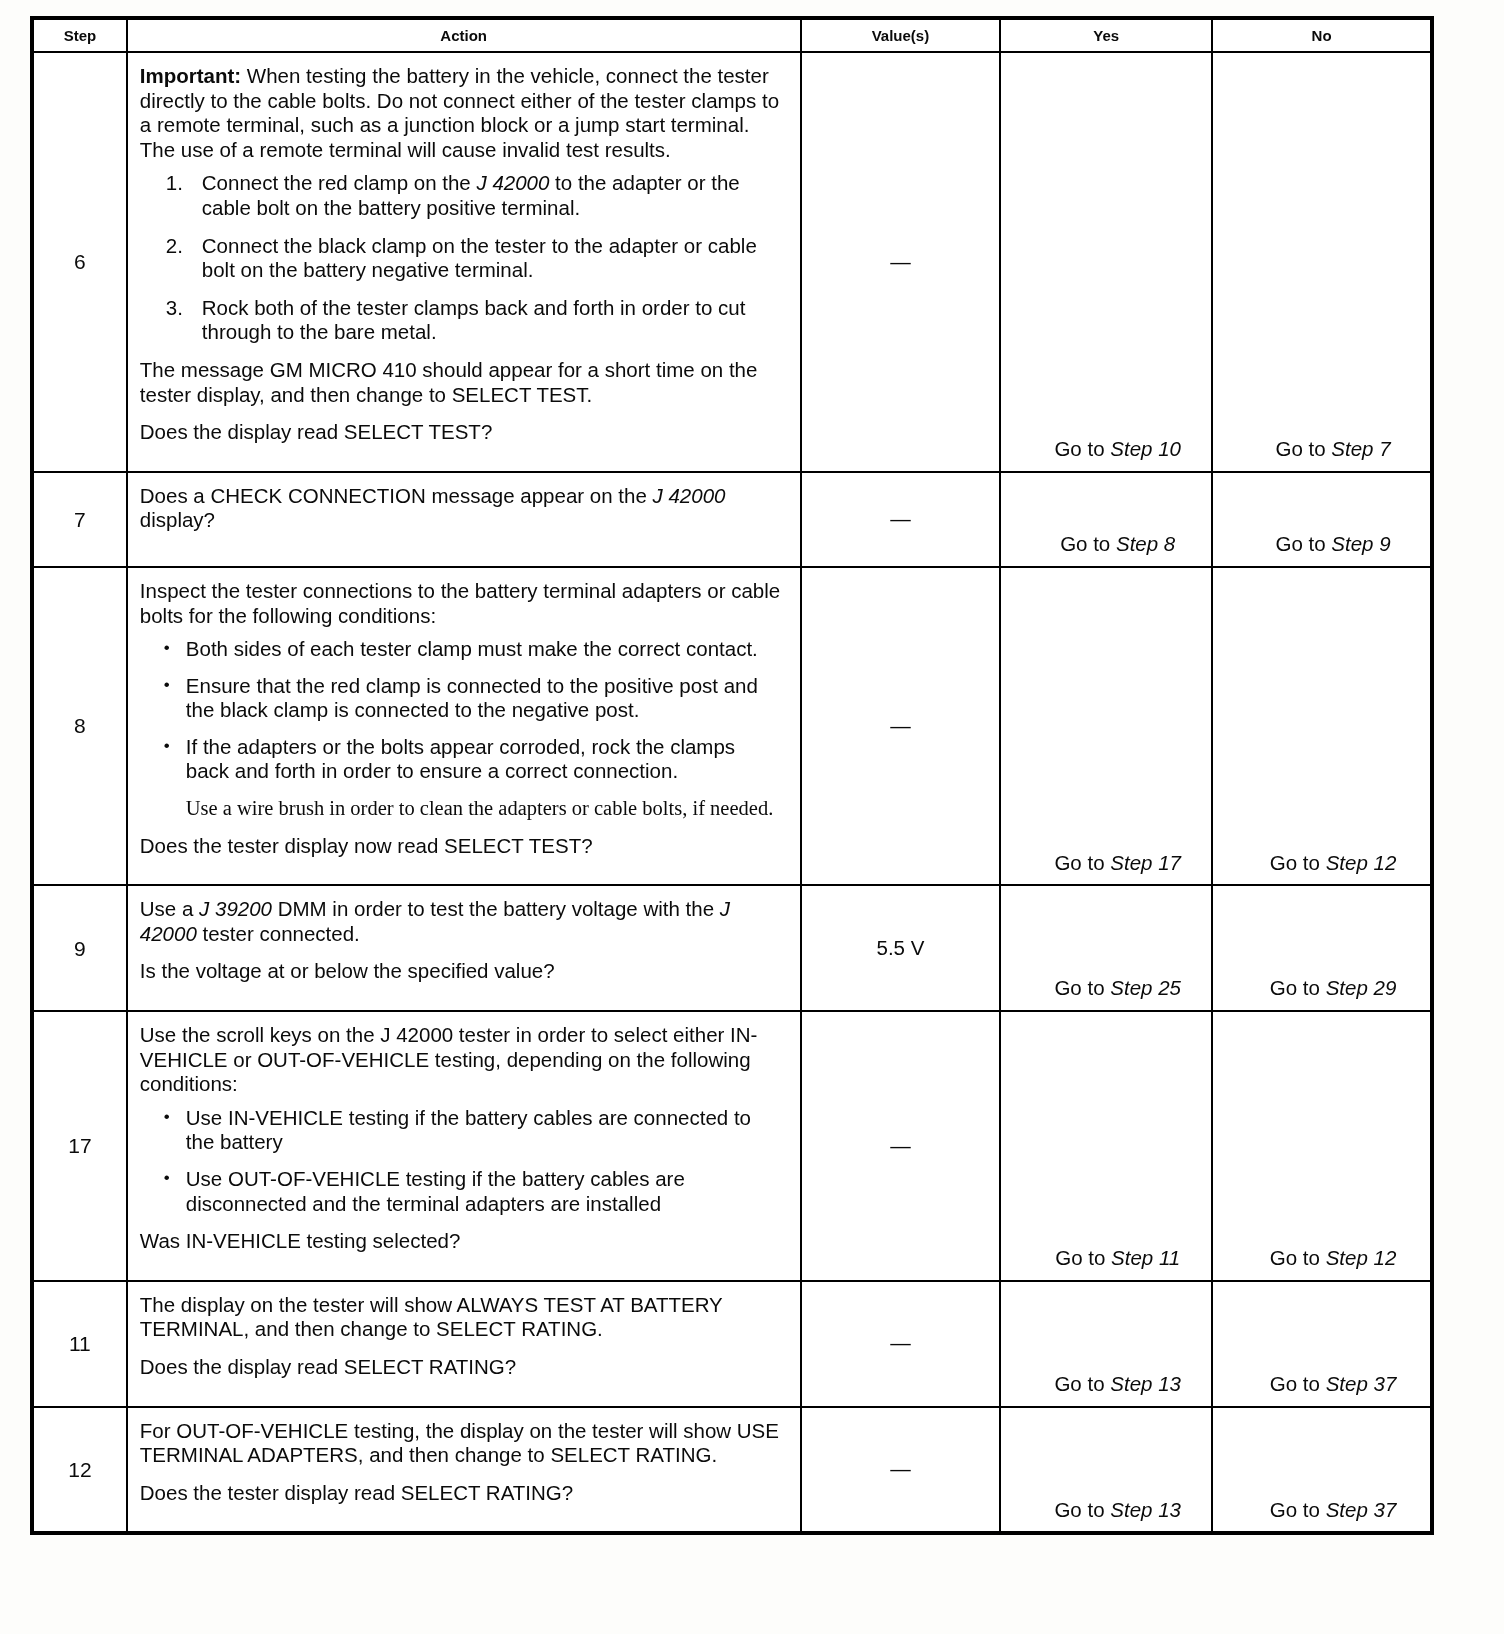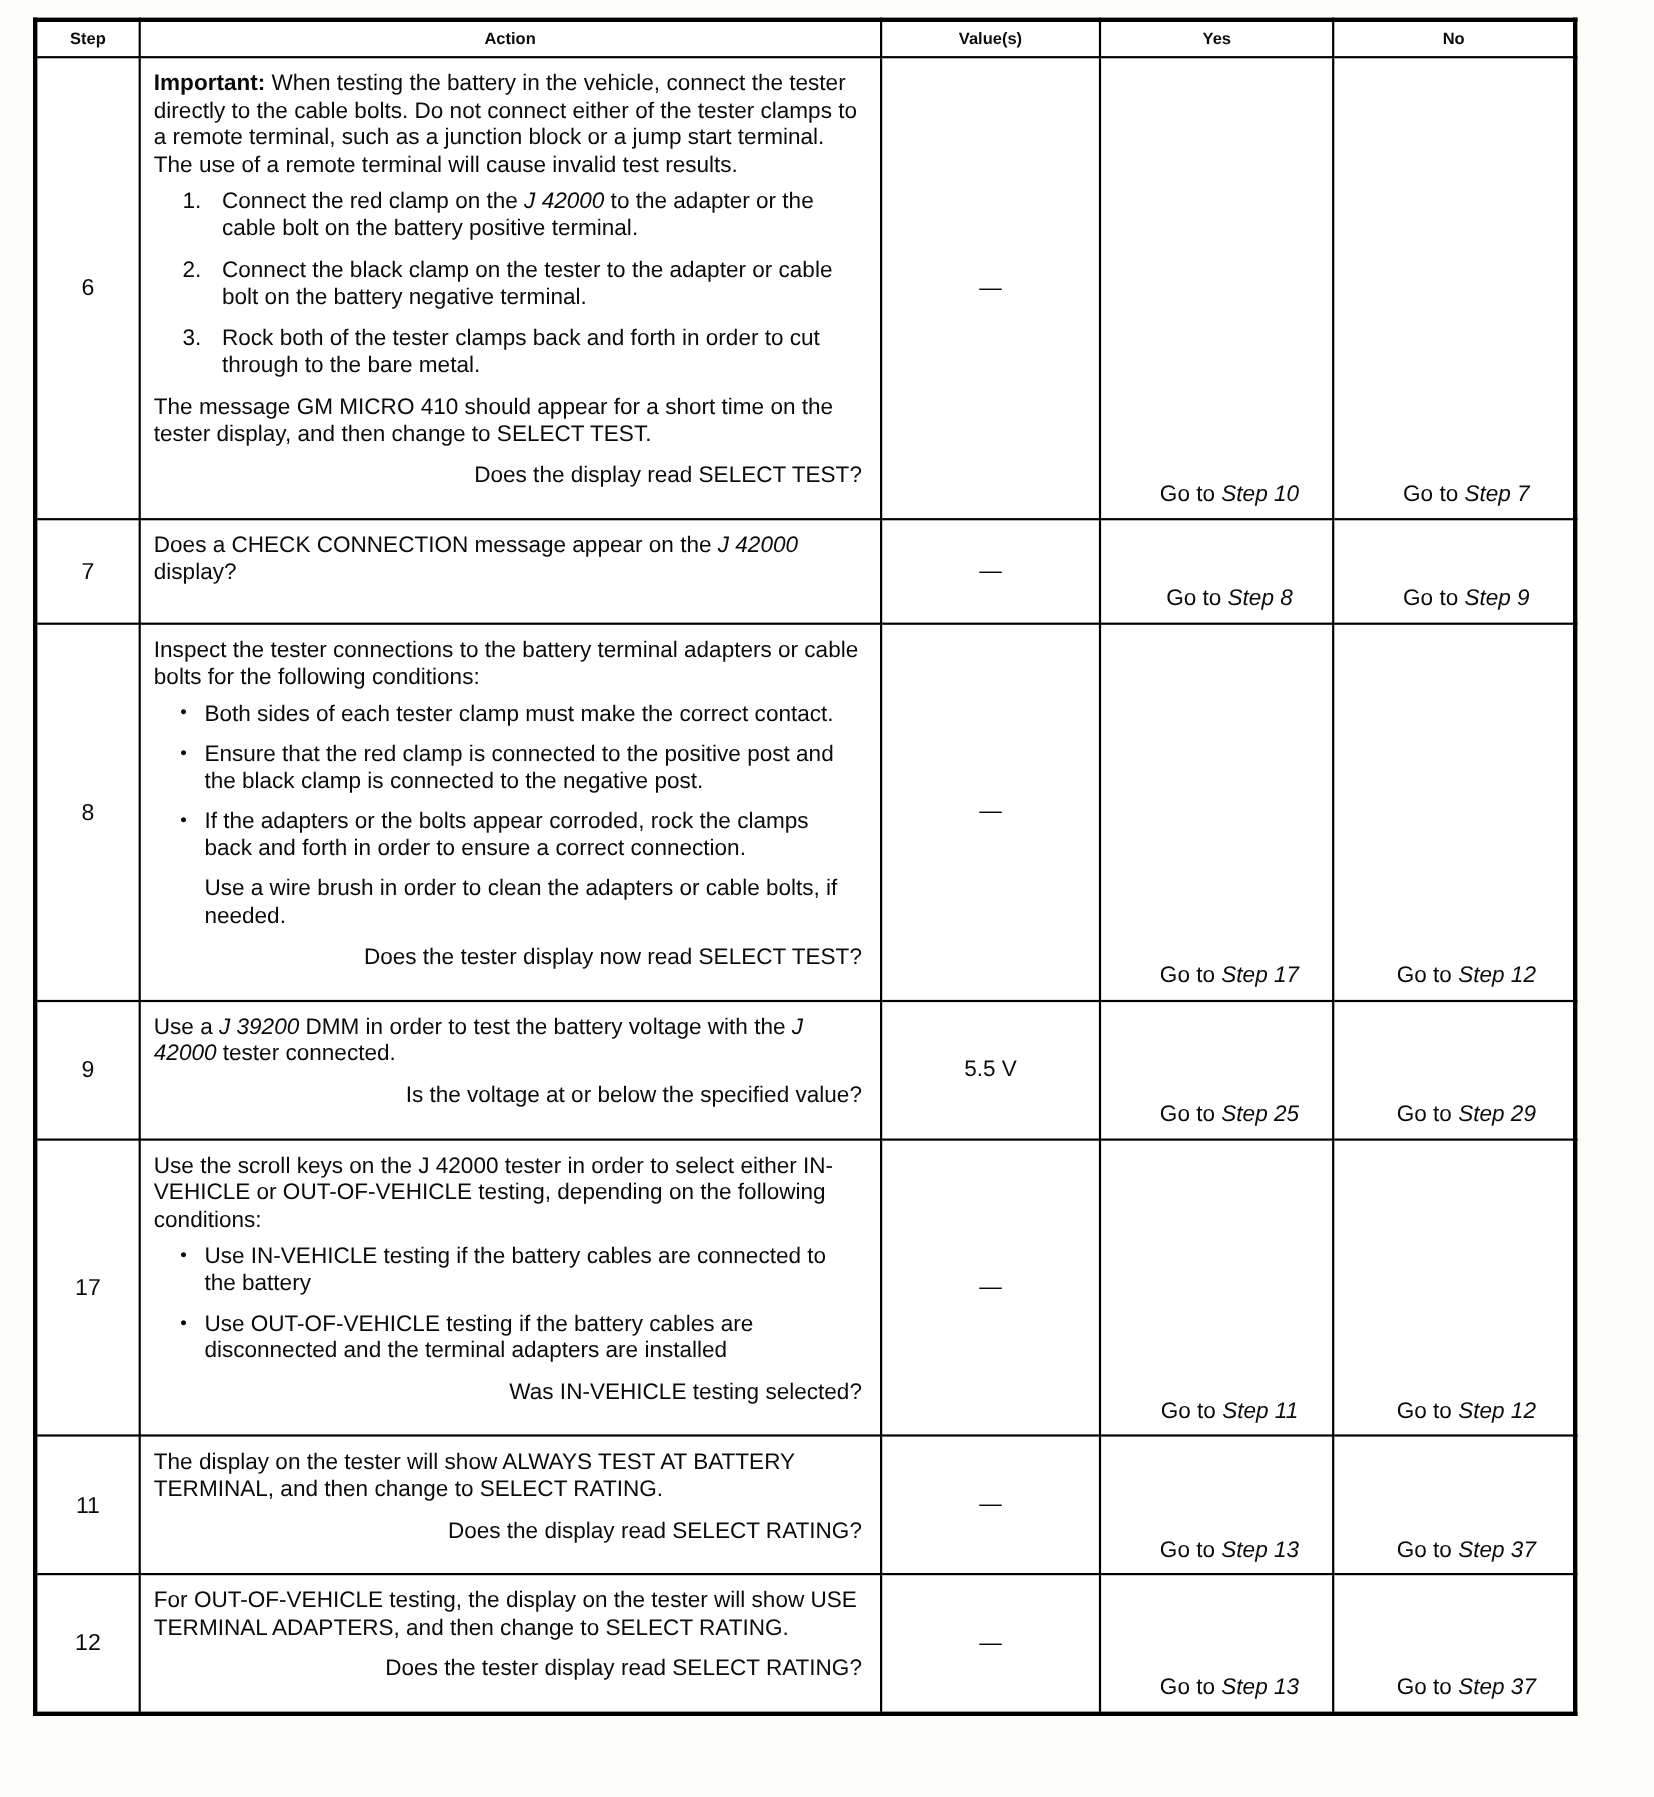--- a/index.html
+++ b/index.html
@@ -33,22 +33,22 @@
   td.c-action{ vertical-align: top; padding: 6px 16px 24px 12px; }
   td.c-value { text-align: center; vertical-align: middle; }
   td.c-yes, td.c-no {
     text-align: center;
     vertical-align: bottom;
     padding-bottom: 9px;
     padding-left: 24px;
   }
 
   .blk-p  { margin: 5px 0 9px; }
-  .blk-q  { margin-top: 13px; margin-bottom: 2px; text-align: right; }
-  .blk-pi { margin: 8px 0 10px 46px; }
+  .blk-q  { margin-top: 13px; margin-bottom: 2px; }
+  .blk-pi { margin: 8px 0 10px 46px; font-family: Liberation Serif, serif; }
   .blk-list { margin: 2px 0 6px; }
   .li { position: relative; padding-left: 62px; margin: 9px 0 13px; }
   .li .marker { position: absolute; left: 26px; }
   .ul .li { padding-left: 46px; margin: 8px 0 12px; }
   .ul .li .marker { left: 24px; font-size: 17px; top: 1px; }
 
   b { font-weight: bold; }
   i { }
 </style>
 </head>

